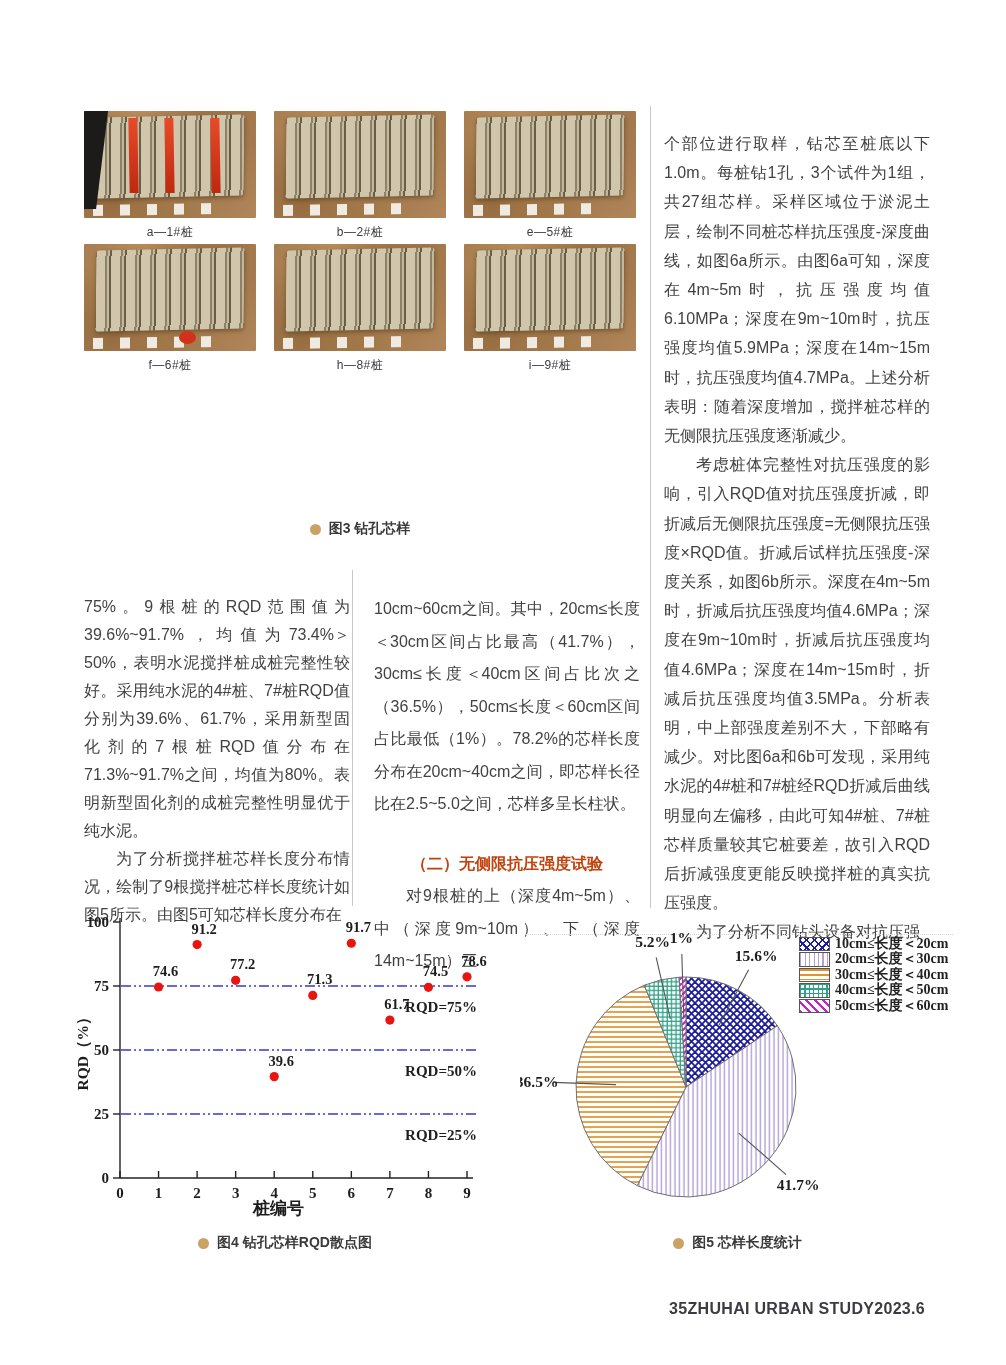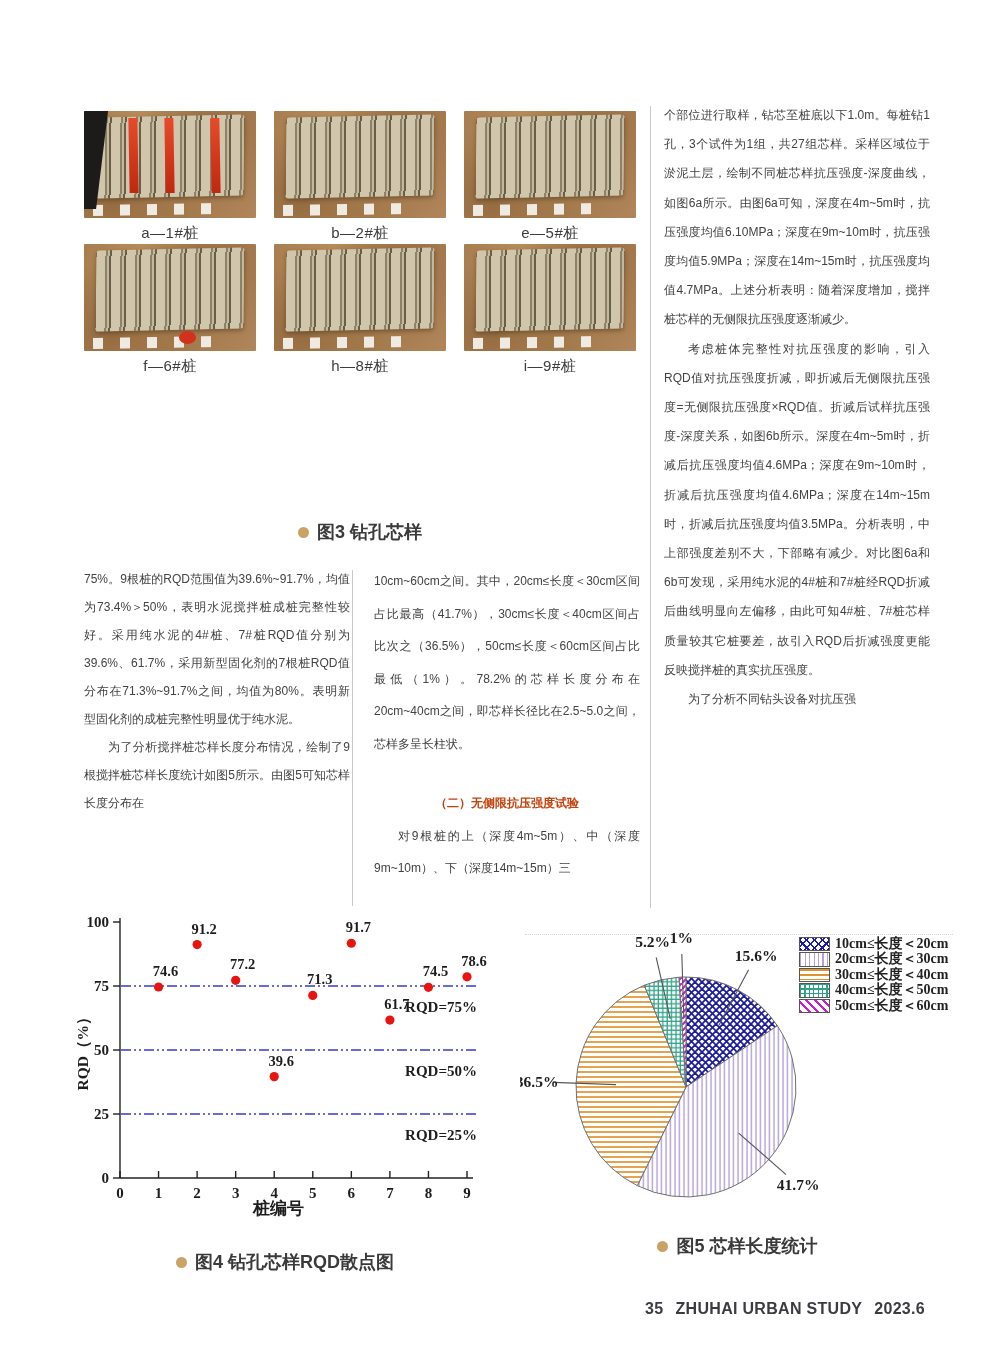--- a/index.html
+++ b/index.html
@@ -21,32 +21,32 @@
          box-shadow:0 2px 4px rgba(60,40,20,.45);}
   .photo::after{content:"";position:absolute;left:5%;right:22%;bottom:3%;height:11px;
          background:repeating-linear-gradient(90deg,#f3f1ea 0 10px,transparent 10px 27px);
          transform:rotate(-1deg);opacity:.95;}
   .black-cloth{position:absolute;left:0;top:0;bottom:8%;width:14%;background:#1d1b19;
          clip-path:polygon(0 0,100% 0,50% 100%,0 100%);z-index:2;}
   .red-core{position:absolute;top:7%;bottom:23%;width:9px;z-index:2;
          background:linear-gradient(#e84a2a,#bf2810);transform:rotate(-1deg);}
   .red-blob{position:absolute;width:17px;height:13px;border-radius:50%;background:#d2311b;
          bottom:7%;left:55%;z-index:2;}
-  .photo-label{margin-top:6px;height:20px;font-size:15px;color:#3c3c3c;letter-spacing:.5px;}
+  .photo-label{margin-top:6px;height:20px;font-size:12px;color:#3c3c3c;letter-spacing:.5px;}
 
   .fig-caption{position:absolute;display:flex;align-items:center;justify-content:center;
-               font-size:18px;font-weight:bold;color:#3a3a3a;}
+               font-size:14px;font-weight:bold;color:#3a3a3a;}
   .bullet{display:inline-block;width:11px;height:11px;border-radius:50%;
           background:#c9a365;margin-right:8px;flex:0 0 auto;}
   .fig3-cap{left:84px;top:520px;width:552px;}
-  .fig4-cap{left:75px;top:1234px;width:420px;margin-top:16px;}
+  .fig4-cap{left:75px;top:1234px;width:420px;}
   .fig5-cap{left:520px;top:1234px;width:435px;}
 
   
-  .col{position:absolute;width:266px;font-size:12px;text-align:justify;color:#424242;}
+  .col{position:absolute;width:266px;font-size:16px;text-align:justify;color:#424242;margin-top:28px;}
   .col p{margin:0;}
   .col1{left:84px;top:565px;line-height:28px;}
   .col2{left:374px;top:565px;line-height:32.5px;}
   .col3{left:664px;top:101px;line-height:29.2px;}
   .indent{text-indent:2em;}
   .sec-heading{font-weight:bold;text-align:center;color:#c2410c;margin-top:27px !important;
                margin-bottom:0;}
   .vdiv{position:absolute;width:1px;background:#c9c9c9;}
   .vdiv1{left:352px;top:570px;height:336px;}
   .vdiv2{left:650px;top:106px;height:802px;}
@@ -66,21 +66,21 @@
   .sw1{background:repeating-linear-gradient(90deg,#b49fd8 0 1.4px,transparent 1.4px 4.5px),#fff;}
   .sw2{background:repeating-linear-gradient(180deg,#e0922f 0 1.7px,transparent 1.7px 4.8px),#fff;}
   .sw3{background:repeating-linear-gradient(90deg,#2fa287 0 1.3px,transparent 1.3px 4.4px),
                   repeating-linear-gradient(180deg,#2fa287 0 1.3px,transparent 1.3px 4.4px),#fff;}
   .sw4{background:repeating-linear-gradient(45deg,#cb1ecb 0 2.1px,transparent 2.1px 6px),#fff;}
   .legend-label{font-family:"Liberation Serif",serif;font-size:14px;font-weight:bold;color:#222;
                 white-space:nowrap;}
 
   
   .footer{position:absolute;right:81px;top:1300px;font-size:16px;font-weight:600;
-          color:#3b3b41;letter-spacing:.3px;display:flex;gap:12px;}
+          color:#3b3b41;letter-spacing:.3px;display:flex;}
 </style>
 </head>
 <body>
 
 <div class="page">
 
   <div class="photo-grid">
     <div class="photo-cell">
       <div class="photo">
         <span class="black-cloth"></span>

